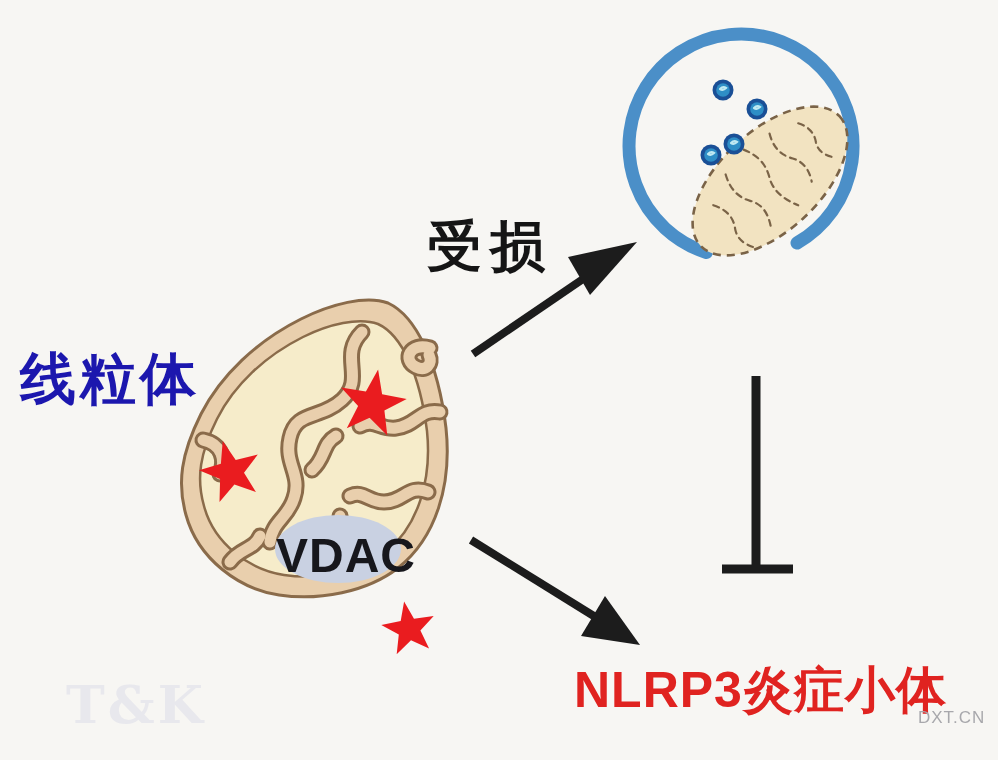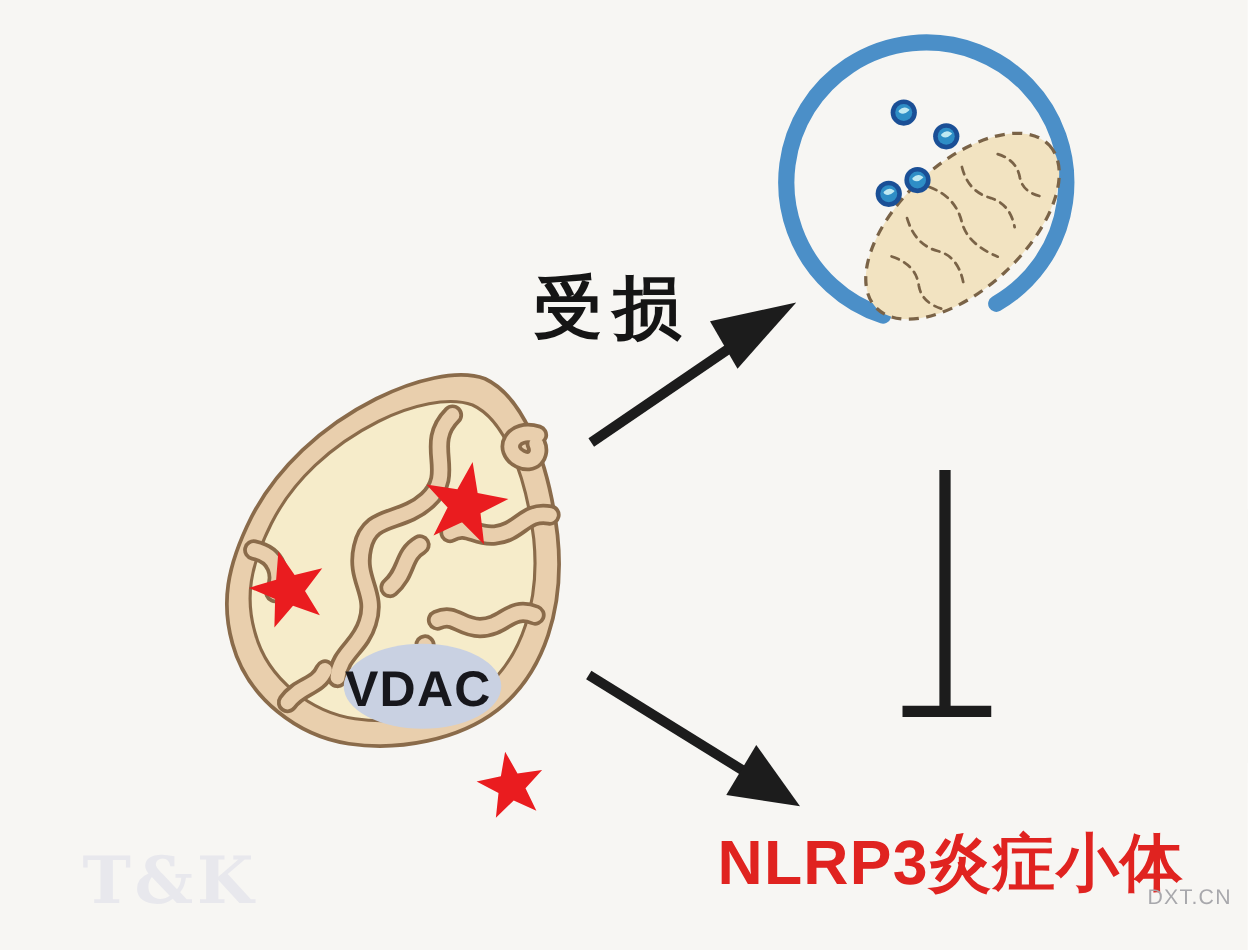--- a/index.html
+++ b/index.html
@@ -7,21 +7,21 @@
   .canvas{
     position:relative;width:998px;height:760px;overflow:hidden;
     background:var(--background,#f7f6f3);
   }
   .diagram-svg{position:absolute;left:0;top:0;width:998px;height:760px;}
 
   .label{position:absolute;white-space:nowrap;line-height:1.05;font-weight:bold;}
   .label-mito{left:20px;top:350px;font-size:56px;color:var(--label_blue,#1c17ae);letter-spacing:4px;}
   .label-damaged{left:427px;top:218px;font-size:55px;color:#151515;letter-spacing:8px;text-align:center;}
   .label-autophagy{left:706px;top:268px;font-size:54px;color:var(--label_blue,#1c17ae);letter-spacing:14px;}
-  .label-vdac{left:276px;top:531px;width:126px;font-size:40px;color:#17171c;letter-spacing:1px;}
+  .label-vdac{left:276px;top:531px;width:126px;font-size:48px;color:#17171c;letter-spacing:1px;}
   .label-ros{left:440px;top:601px;font-size:46px;color:var(--label_red,#e02320);letter-spacing:2px;}
   .label-nlrp3{left:574px;top:664px;font-size:50px;color:var(--label_red,#e02320);letter-spacing:1px;}
   .wm-tk{left:66px;top:678px;font-size:52px;font-family:"DejaVu Serif","Liberation Serif",serif;
          font-weight:bold;color:#e8e8ed;letter-spacing:3px;}
   .wm-dxt{left:918px;top:709px;font-size:17px;font-weight:normal;color:#a8a8ac;letter-spacing:1px;}
 
   
   .mito-outer{fill:var(--mito_fill,#e9cfad);stroke:var(--mito_outline,#8a6b4a);stroke-width:3;}
   .mito-inset{fill:var(--cristae_fill,#f6ecca);stroke:var(--mito_outline,#8a6b4a);stroke-width:2.5;}
   .channel-under{fill:none;stroke:var(--mito_outline,#8a6b4a);stroke-width:17;stroke-linecap:round;}
@@ -134,18 +134,19 @@
     </g>
 
     <g>
       <line class="tbar" x1="756" y1="376" x2="756" y2="566"></line>
       <line class="tbar" x1="722" y1="569" x2="793" y2="569"></line>
     </g>
 
     <polygon class="star" points="404.1,601.4 414.0,618.7 433.7,615.9 420.4,630.6 429.1,648.5 411.0,640.3 396.7,654.2 398.8,634.4 381.3,625.1 400.7,621.0"></polygon>
   </svg>
 
+  <div class="label label-mito">线粒体</div>
   <div class="label label-damaged">受损</div>
   <div class="label label-vdac">VDAC</div>
   <div class="label label-nlrp3">NLRP3炎症小体</div>
   <div class="label wm-tk">T&amp;K</div>
   <div class="label wm-dxt">DXT.CN</div>
 </div>
 
 </body></html>

